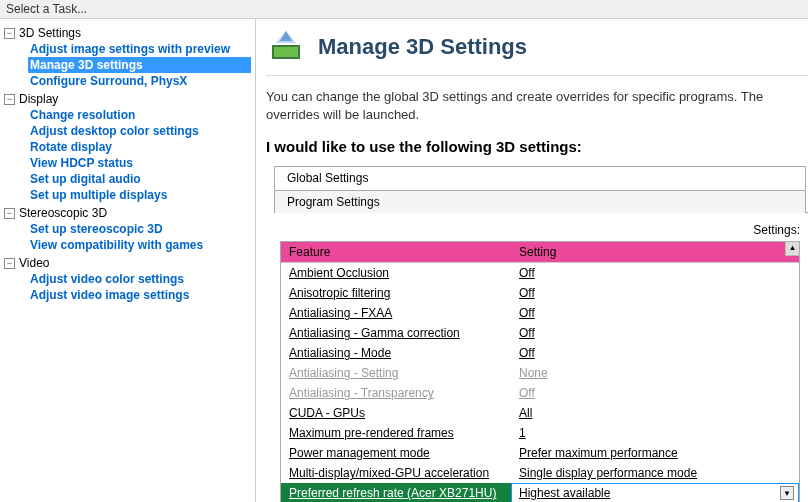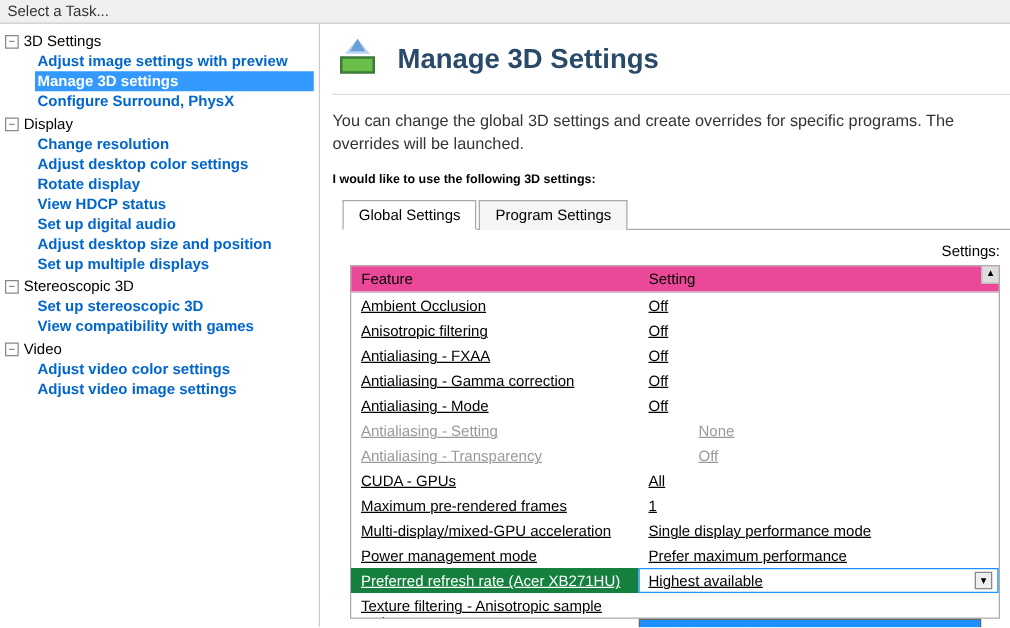--- a/index.html
+++ b/index.html
@@ -87,27 +87,28 @@
   color: #2a4a6a;
 }
 .desc {
   font-size: 13px;
   color: #333;
   margin: 12px 0 14px 0;
   line-height: 1.4;
 }
 .subheading {
   font-weight: bold;
-  font-size: 10px;
+  font-size: 15px;
   margin-bottom: 10px;
 }
 .tabs {
   display: flex;
   border-bottom: 1px solid #aaa;
   margin-left: 8px;
+  flex-direction: column;
 }
 .tab {
   padding: 4px 12px;
   border: 1px solid #aaa;
   border-bottom: none;
   background: #f5f5f5;
   margin-right: 2px;
   position: relative;
   top: 1px;
   cursor: pointer;
@@ -133,21 +134,21 @@
 .col-setting { flex: 1; padding: 3px 8px; position: relative; }
 .grid-body { max-height: 260px; overflow-y: auto; }
 .grid-row {
   display: flex;
   padding: 0;
 }
 .grid-row .col-feature, .grid-row .col-setting {
   padding: 3px 8px;
   text-decoration: underline;
 }
-.grid-row.disabled { color: #999; gap: 40px; }
+.grid-row.disabled { color: #999; }
 .grid-row.selected {
   background: #15803d;
   color: #fff;
 }
 .grid-row.selected .col-setting { background: #fff; color: #000; border: 1px solid #1e90ff; padding: 2px 7px; }
 .dd-chevron {
   position: absolute;
   right: 4px; top: 50%;
   transform: translateY(-50%);
   width: 14px; height: 14px;
@@ -208,21 +209,20 @@
         <div class="tree-header">
           <span class="tree-toggle">−</span>
           <span>Display</span>
         </div>
         <div class="tree-children">
           <span class="tree-item">Change resolution</span>
           <span class="tree-item">Adjust desktop color settings</span>
           <span class="tree-item">Rotate display</span>
           <span class="tree-item">View HDCP status</span>
           <span class="tree-item">Set up digital audio</span>
-          <span class="tree-item">Adjust desktop size and position</span>
           <span class="tree-item">Set up multiple displays</span>
         </div>
       </div>
       <div class="tree-group">
         <div class="tree-header">
           <span class="tree-toggle">−</span>
           <span>Stereoscopic 3D</span>
         </div>
         <div class="tree-children">
           <span class="tree-item">Set up stereoscopic 3D</span>
@@ -301,26 +301,26 @@
             </div>
             <div class="grid-row">
               <div class="col-feature">CUDA - GPUs</div>
               <div class="col-setting">All</div>
             </div>
             <div class="grid-row">
               <div class="col-feature">Maximum pre-rendered frames</div>
               <div class="col-setting">1</div>
             </div>
             <div class="grid-row">
+              <div class="col-feature">Power management mode</div>
+              <div class="col-setting">Prefer maximum performance</div>
+            </div>
+            <div class="grid-row">
               <div class="col-feature">Multi-display/mixed-GPU acceleration</div>
               <div class="col-setting">Single display performance mode</div>
-            </div>
-            <div class="grid-row">
-              <div class="col-feature">Power management mode</div>
-              <div class="col-setting">Prefer maximum performance</div>
             </div>
             <div class="grid-row selected">
               <div class="col-feature">Preferred refresh rate (Acer XB271HU)</div>
               <div class="col-setting">Highest available<span class="dd-chevron">▾</span></div>
             </div>
             <div class="grid-row">
               <div class="col-feature">Texture filtering - Anisotropic sample opti...</div>
               <div class="col-setting"></div>
             </div>
           </div>

